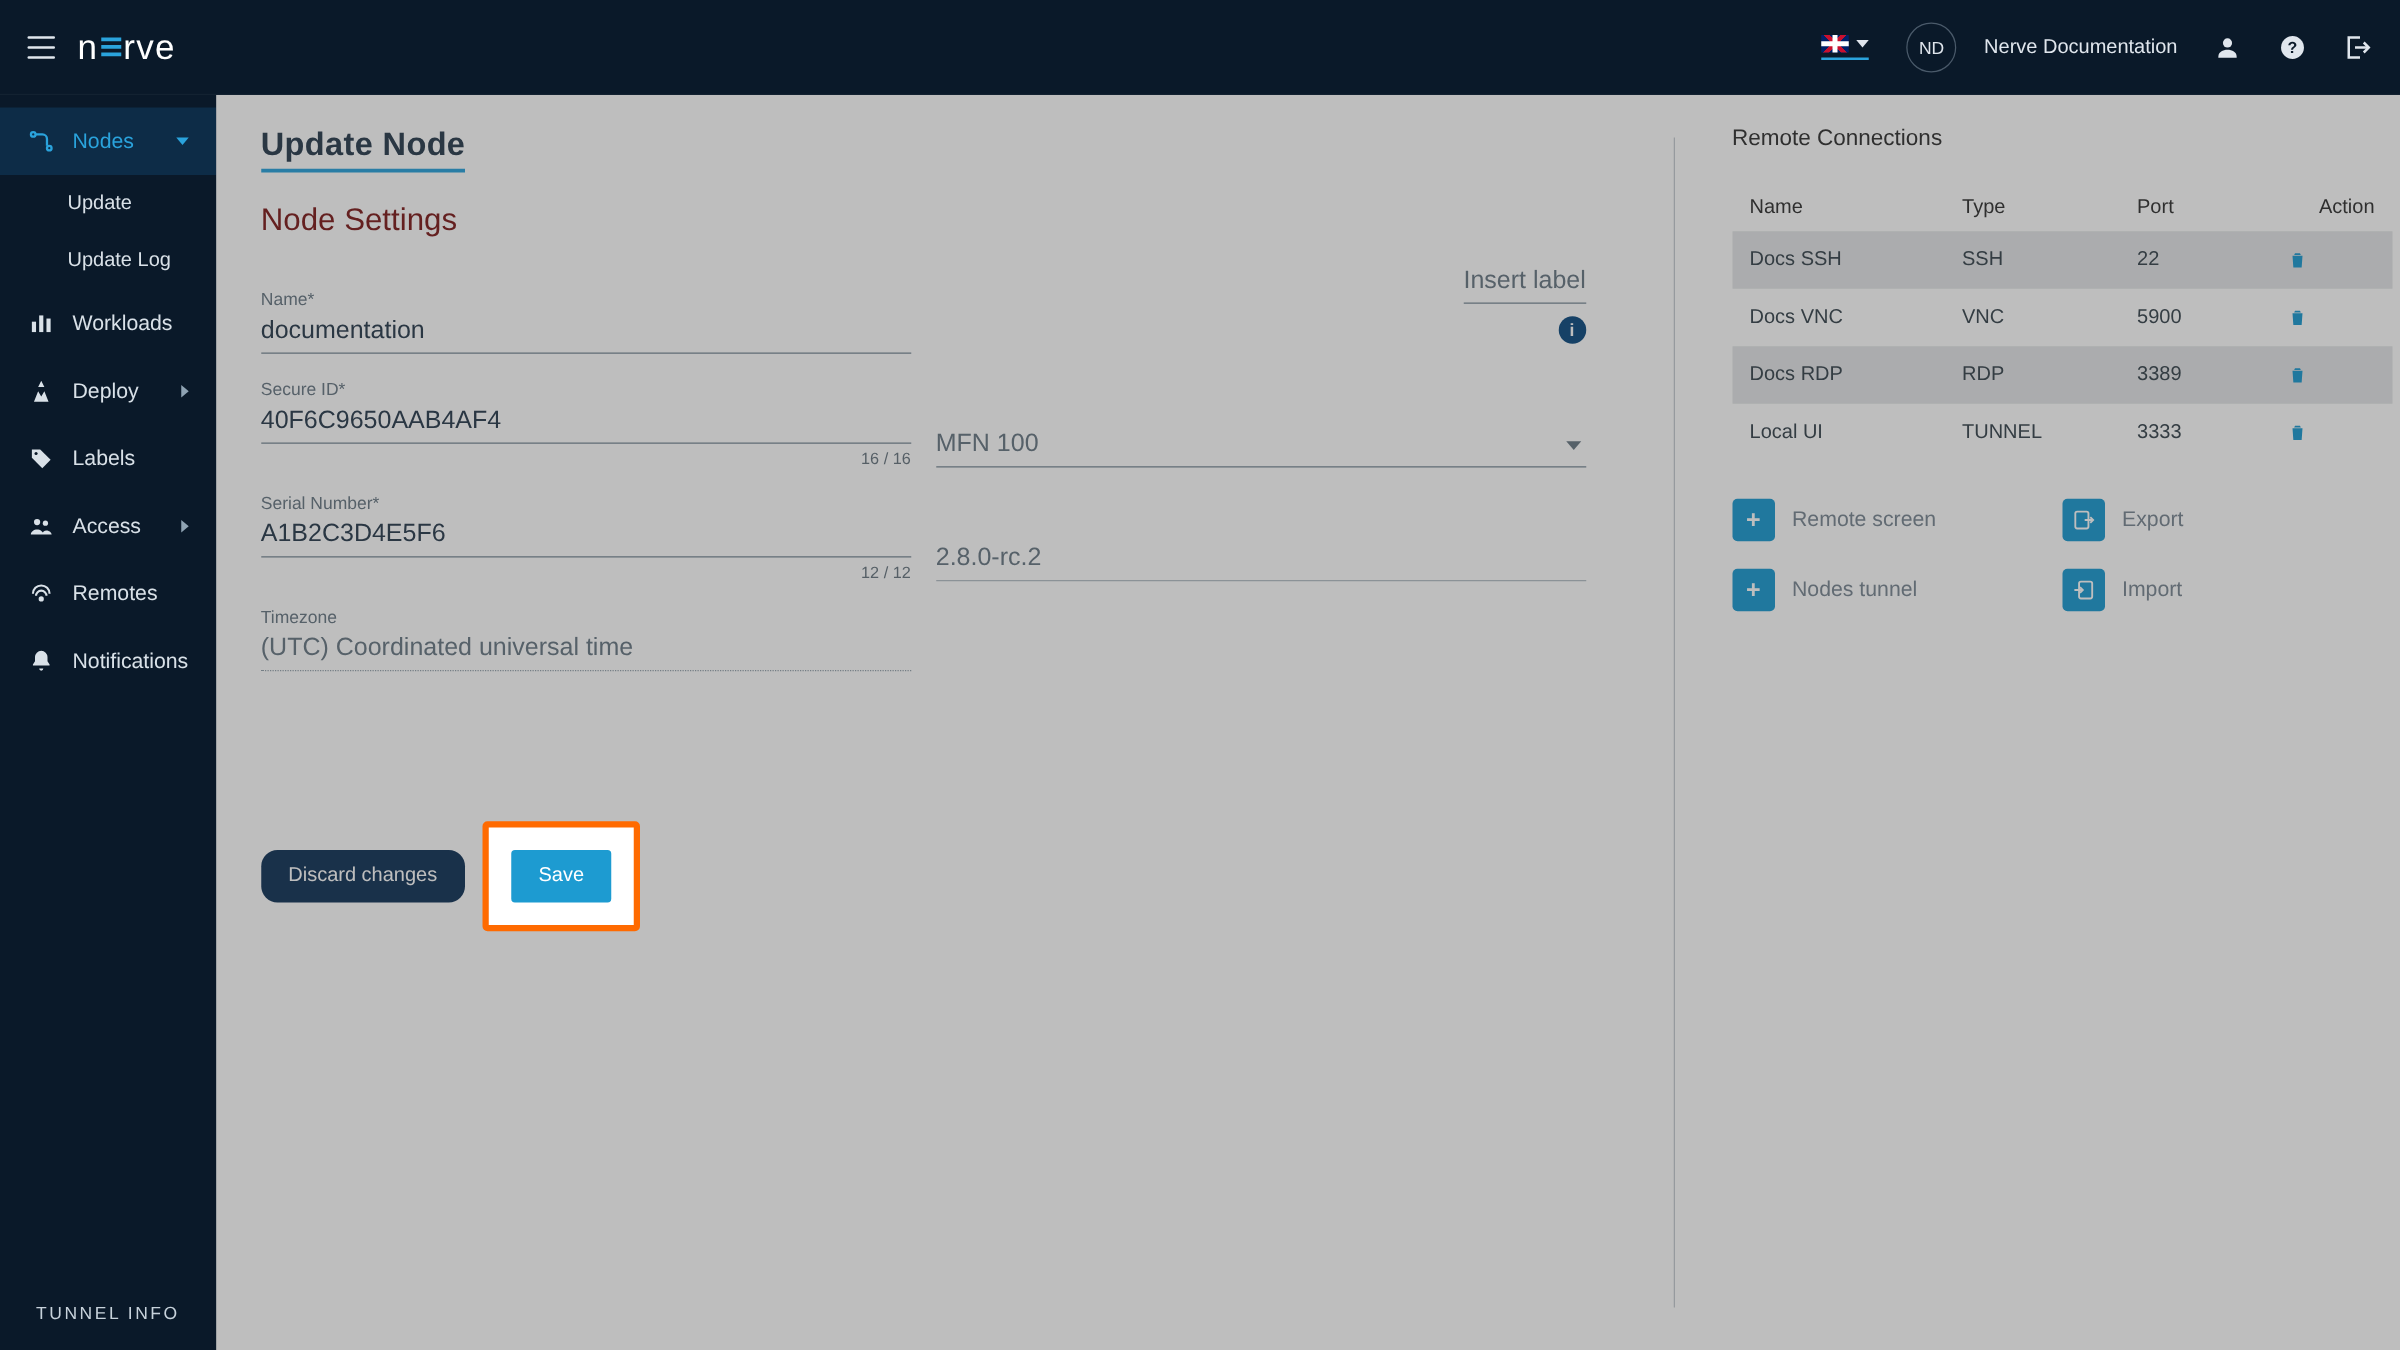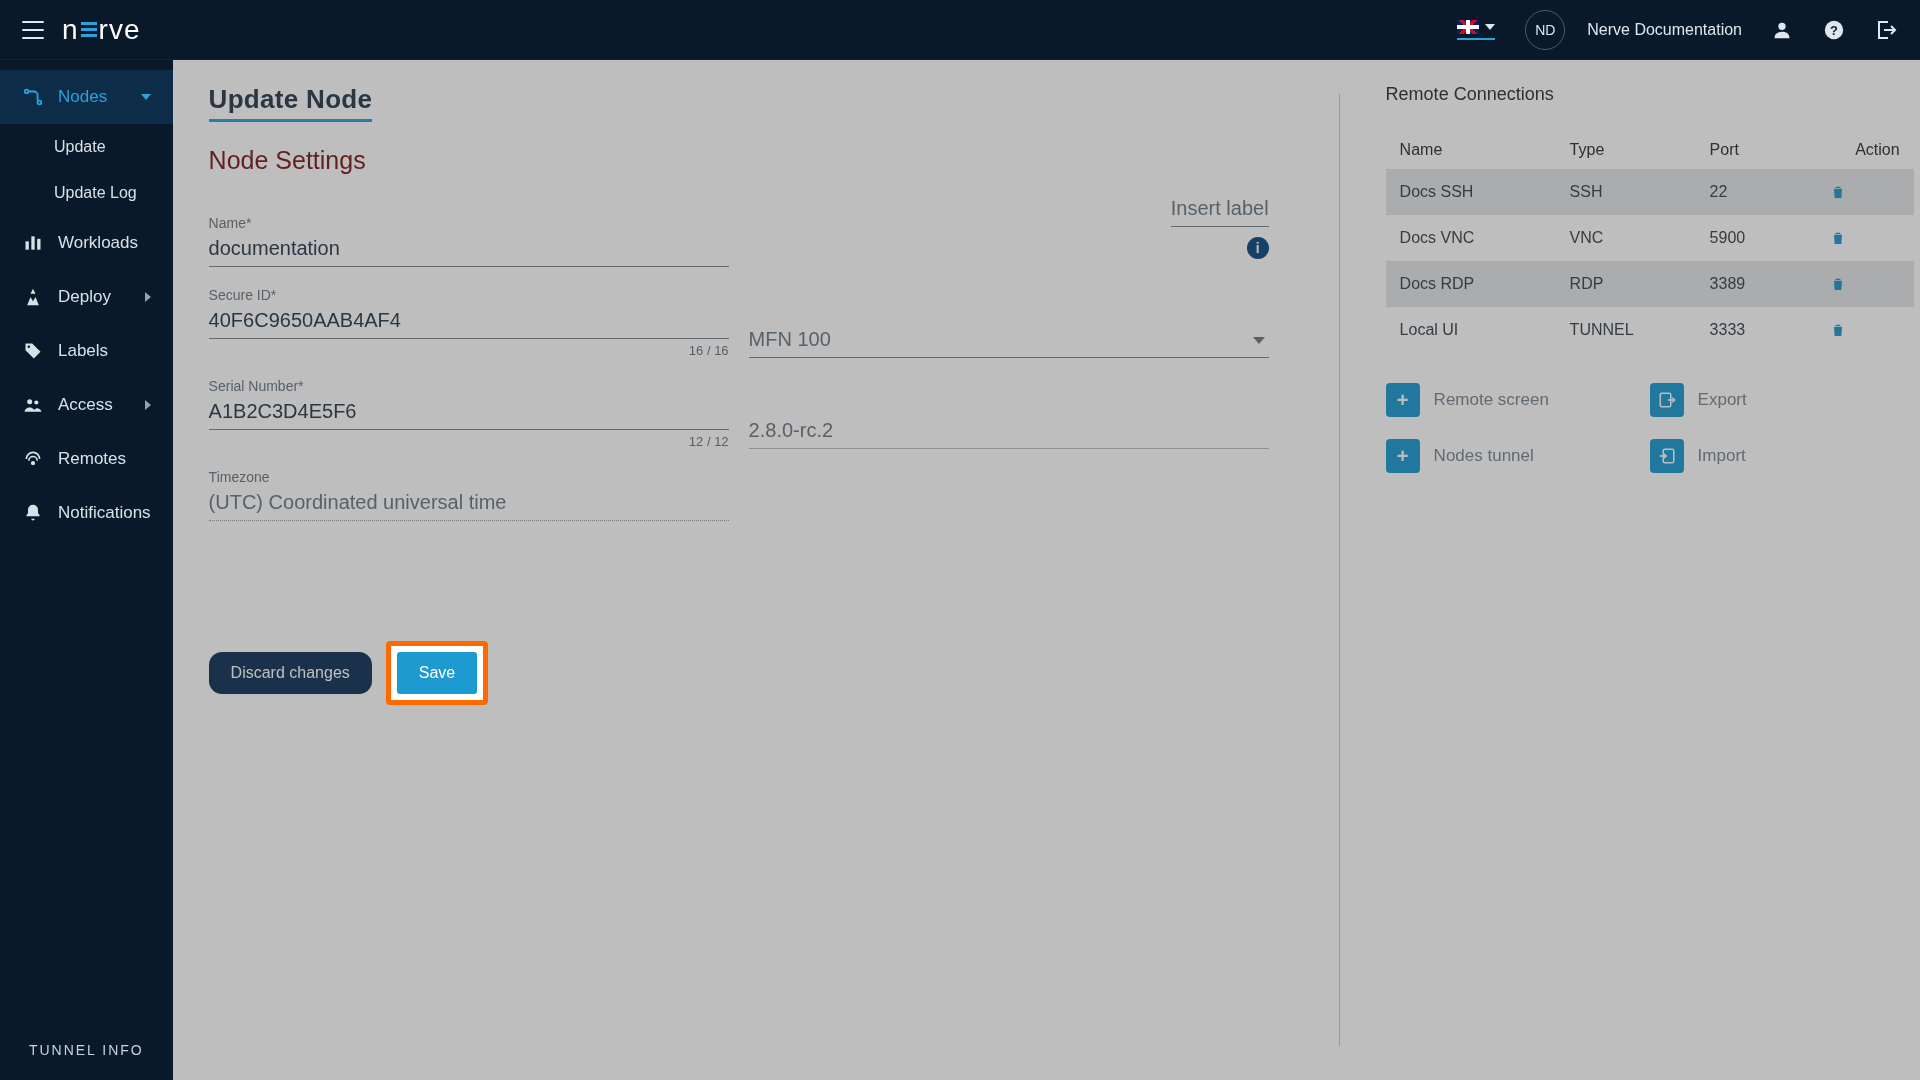--- a/index.html
+++ b/index.html
@@ -1,21 +1,21 @@
 <!DOCTYPE html>
 <html><head>
 <meta charset="utf-8">
 <style>
   * { box-sizing: border-box; margin: 0; padding: 0; }
   html, body { width: 1920px; height: 1080px; font-family: "Segoe UI", Arial, sans-serif; overflow: hidden; }
   body { display: flex; flex-direction: column; background: #0a1929; }
 
   
   .topbar {
-    height: 60px; background: #0a1929; color: #e0e6ed;
+    height: 76px; background: #0a1929; color: #e0e6ed;
     display: flex; align-items: center; padding: 0 22px;
     border-bottom: 1px solid rgba(255,255,255,.04);
   }
   .hamburger { width: 22px; height: 18px; cursor: pointer; display: flex; flex-direction: column; justify-content: space-between; }
   .hamburger span { height: 2px; background: #e0e6ed; border-radius: 1px; }
   .logo { margin-left: 18px; font-size: 28px; font-weight: 300; letter-spacing: 1px; color: #fff; display: flex; align-items: center; }
   .logo .stripes { display: inline-flex; flex-direction: column; gap: 3px; margin: 0 2px; }
   .logo .stripes i { width: 16px; height: 3px; background: #2aa3dc; display: block; }
   .top-spacer { flex: 1; }
   .lang { display: flex; align-items: center; gap: 6px; cursor: pointer; border-bottom: 2px solid #2aa3dc; padding-bottom: 4px; margin-right: 30px;}
@@ -86,21 +86,21 @@
   .select-row { position:relative; }
   .select-caret { position:absolute; right:4px; bottom:14px; width:0;height:0;
     border-left:6px solid transparent;border-right:6px solid transparent;border-top:7px solid #6b7a86;}
 
   .actions { margin-top: 120px; display: flex; gap: 14px; align-items: center; }
   .btn {
     padding: 12px 22px; font-size: 16px; border-radius: 3px; border: none; cursor: pointer;
   }
   .btn-dark { background: #14365a; color: #fff; border-radius: 13px; }
   .btn-primary { background: #1d9bd1; color: #fff; }
-  .highlight-box { border: 5px solid #ff6a00; border-radius: 4px; padding: 6px; background: #fff; position: relative; z-index: 5; }
+  .highlight-box { border: 5px solid #ff6a00; border-radius: 4px; padding: 18px; background: #fff; position: relative; z-index: 5; }
 
   
   .divider { width: 1px; background: #c6ccd1; margin: 10px 0; }
   .right { flex: 1; padding-left: 6px; }
   .rc-title { font-size: 18px; color: #333; margin-bottom: 26px; }
   .rc-head, .rc-row {
     display: grid; grid-template-columns: 170px 140px 120px 70px;
     align-items: center; font-size: 16px; color: #3a4750;
   }
   .rc-head { color: #333; padding: 10px 14px; font-weight: 500;}

